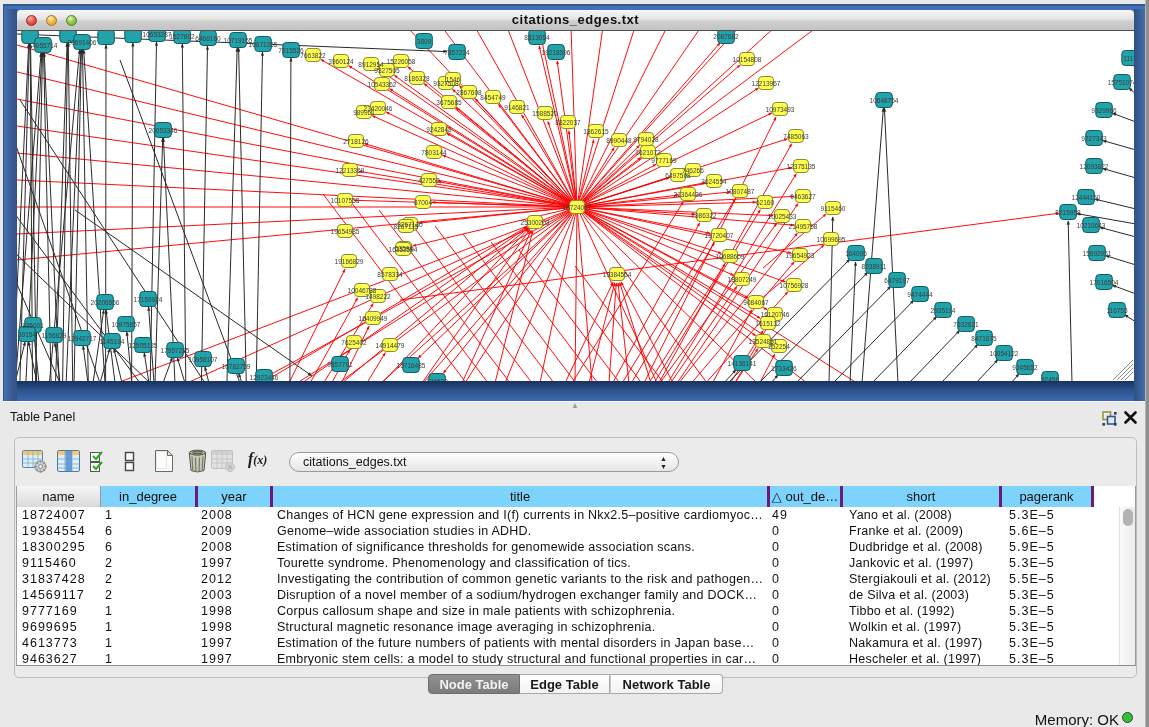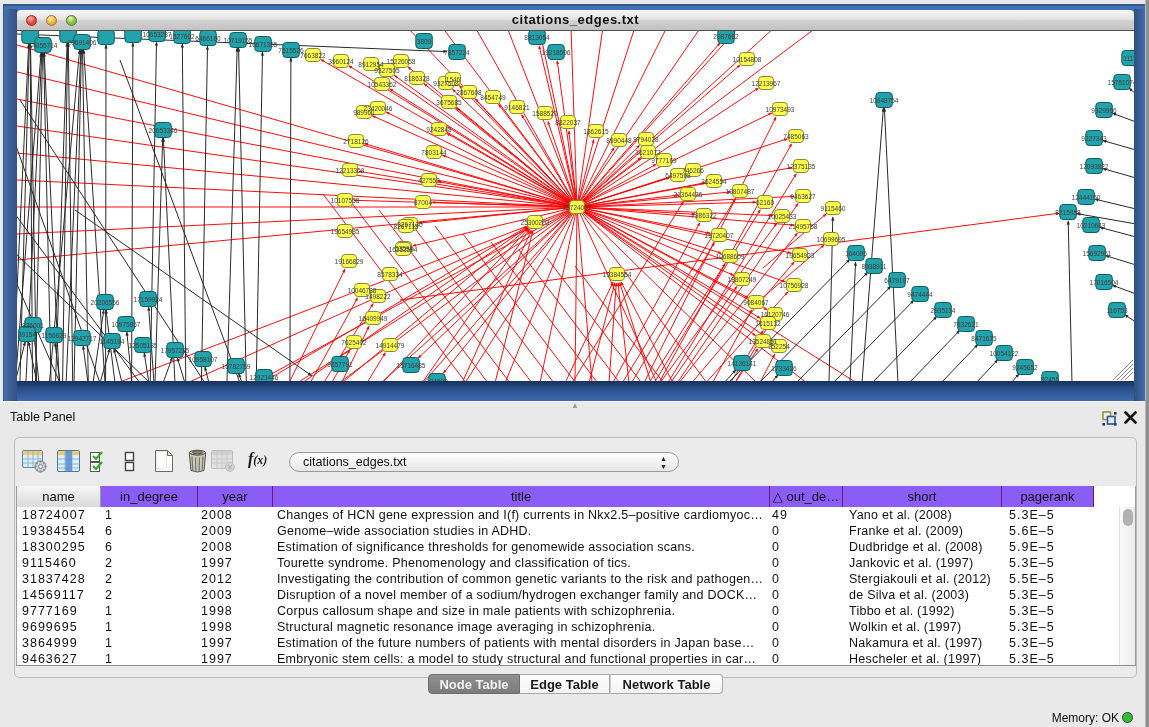--- a/index.html
+++ b/index.html
@@ -35,22 +35,22 @@
 #tp-title { left:10px; top:410px; font-size:12.5px; color:#111; }
 #tp-body { left:14px; top:437px; width:1123px; height:241px; background:#ebebeb;
   border:1px solid #bdbdbd; border-radius:5px; }
 #combo { left:289px; top:452px; width:390px; height:20px; border:1px solid #9a9a9a;
   border-radius:10px; background:linear-gradient(180deg,#ffffff,#e6e6e6);
   font-size:12.5px; color:#111; line-height:18px; padding-left:13px; }
 #combo .arrows { position:absolute; right:11px; top:2px; font-size:7px; color:#222; line-height:7.5px;}
 
 #thead { left:17px; top:486px; width:1118px; height:22px; background:#fff; border-bottom:1px solid #8a8a8a;
   font-size:13px; color:#111; overflow:hidden; }
-.hc { position:absolute; top:0; height:21px; background:#8b5cf6;
-  border-right:1px solid #701a75; text-align:center; line-height:21px; }
+.hc { position:absolute; top:0; height:21px; background:#7dd3fc;
+  border-right:3px solid #701a75; text-align:center; line-height:21px; }
 .hc.gray { background:linear-gradient(180deg,#f6f6f6,#dadada); border-right:1px solid #9a9a9a; }
 
 #tbody { left:17px; top:507px; width:1118px; height:158px; background:#fff;
   font-size:12.5px; color:#111; letter-spacing:1.0px; overflow:hidden; }
 .c.t { letter-spacing:0.25px; }
 .row { position:absolute; left:0; width:1118px; height:16px; line-height:16px; white-space:nowrap; }
 .c { position:absolute; top:0; overflow:hidden; }
 #tbl-left { left:16px; top:486px; width:1px; height:180px; background:#9c9c9c; }
 #tbl-right { left:1135px; top:486px; width:1px; height:180px; background:#9c9c9c; }
 #tbl-bottom { left:16px; top:665px; width:1120px; height:1px; background:#8e8e8e; }
@@ -59,21 +59,21 @@
 #vsb .thumb { position:absolute; left:3px; top:2px; width:10px; height:17px; border-radius:5px; background:#b2b2b2; }
 
 #tabs { left:428px; top:674px; height:20px; font-size:13px; font-weight:bold; }
 .tab { position:absolute; top:0; height:20px; line-height:19px; text-align:center;
   border:1px solid #a8a8a8; color:#1a1a1a; background:linear-gradient(180deg,#ffffff,#f3f3f3); }
 #tab1 { left:0; width:92px; border-radius:4px 0 0 4px;
   background:linear-gradient(180deg,#919191,#7b7b7b); color:#f2f2f2; border-color:#6e6e6e;}
 #tab2 { left:92px; width:90px; border-left:none; }
 #tab3 { left:182px; width:113px; border-left:1px solid #cccccc; border-radius:0 4px 4px 0;text-align:center; }
 
-#st-txt { right:30px; top:711px; font-size:12px; color:#111; }
+#st-txt { right:30px; top:711px; font-size:15px; color:#111; }
 #st-dot { right:16px; top:712px; width:11px; height:11px;
   border-radius:50%; background:#2fc42f; border:1.5px solid #3c3c3c; }
 </style>
 </head>
 <body>
 <div class="abs" id="bluepanel"></div>
 <div class="abs" id="blue-left"></div>
 <div class="abs" id="blue-right"></div>
 <div class="abs" id="canvas-shadow"></div>
 <svg id="net" width="1117" height="350" viewBox="0 0 1117 350" style="position:absolute;left:17px;top:31px;background:#fff">
@@ -729,21 +729,21 @@
     <div class="row" style="top:112px">
       <span class="c" style="left:5px;width:80px">9699695</span>
       <span class="c" style="left:88px;width:60px">1</span>
       <span class="c" style="left:184px;width:60px">1998</span>
       <span class="c t" style="left:260px;width:492px">Structural magnetic resonance image averaging in schizophrenia.</span>
       <span class="c" style="left:755px;width:60px">0</span>
       <span class="c t" style="left:832px;width:158px">Wolkin et al. (1997)</span>
       <span class="c" style="left:992px;width:90px">5.3E–5</span>
     </div>
     <div class="row" style="top:128px">
-      <span class="c" style="left:5px;width:80px">3864999</span>
+      <span class="c" style="left:5px;width:80px">4613773</span>
       <span class="c" style="left:88px;width:60px">1</span>
       <span class="c" style="left:184px;width:60px">1997</span>
       <span class="c t" style="left:260px;width:492px">Estimation of the future numbers of patients with mental disorders in Japan base…</span>
       <span class="c" style="left:755px;width:60px">0</span>
       <span class="c t" style="left:832px;width:158px">Nakamura et al. (1997)</span>
       <span class="c" style="left:992px;width:90px">5.3E–5</span>
     </div>
     <div class="row" style="top:144px">
       <span class="c" style="left:5px;width:80px">9463627</span>
       <span class="c" style="left:88px;width:60px">1</span>

